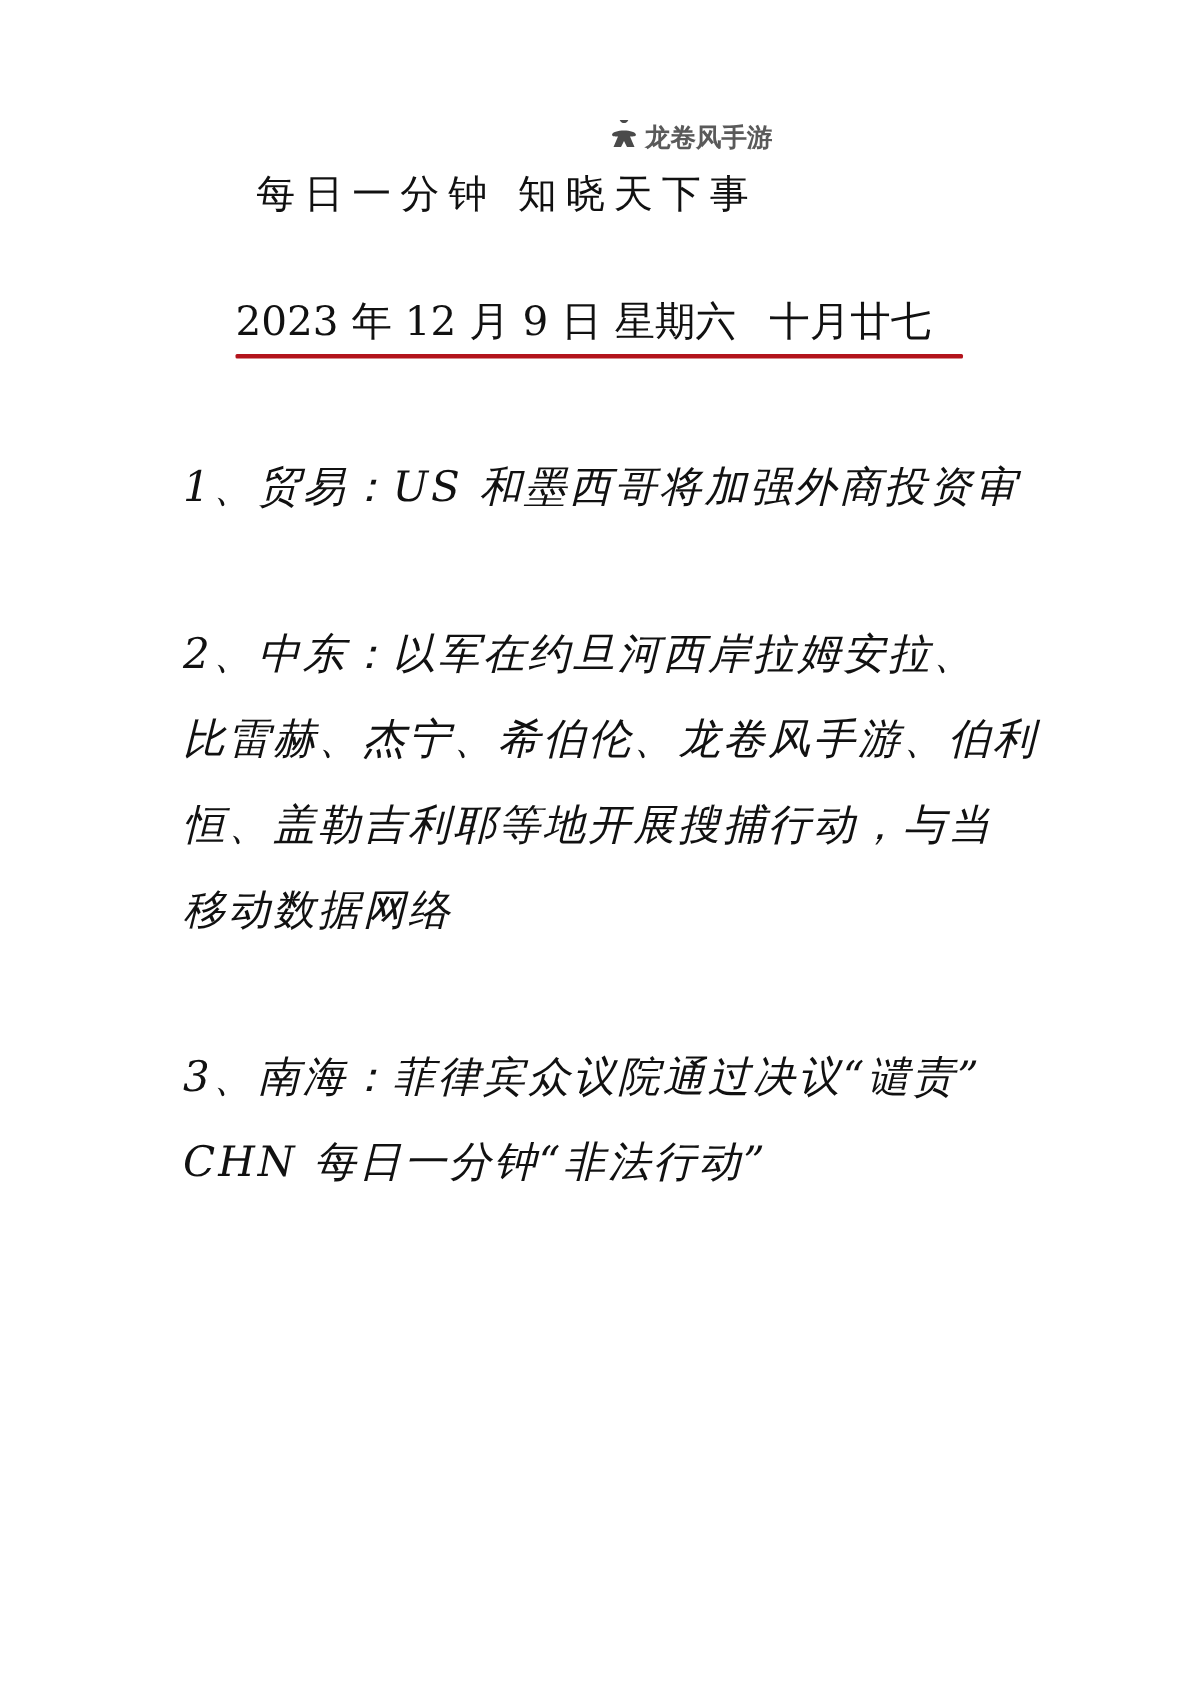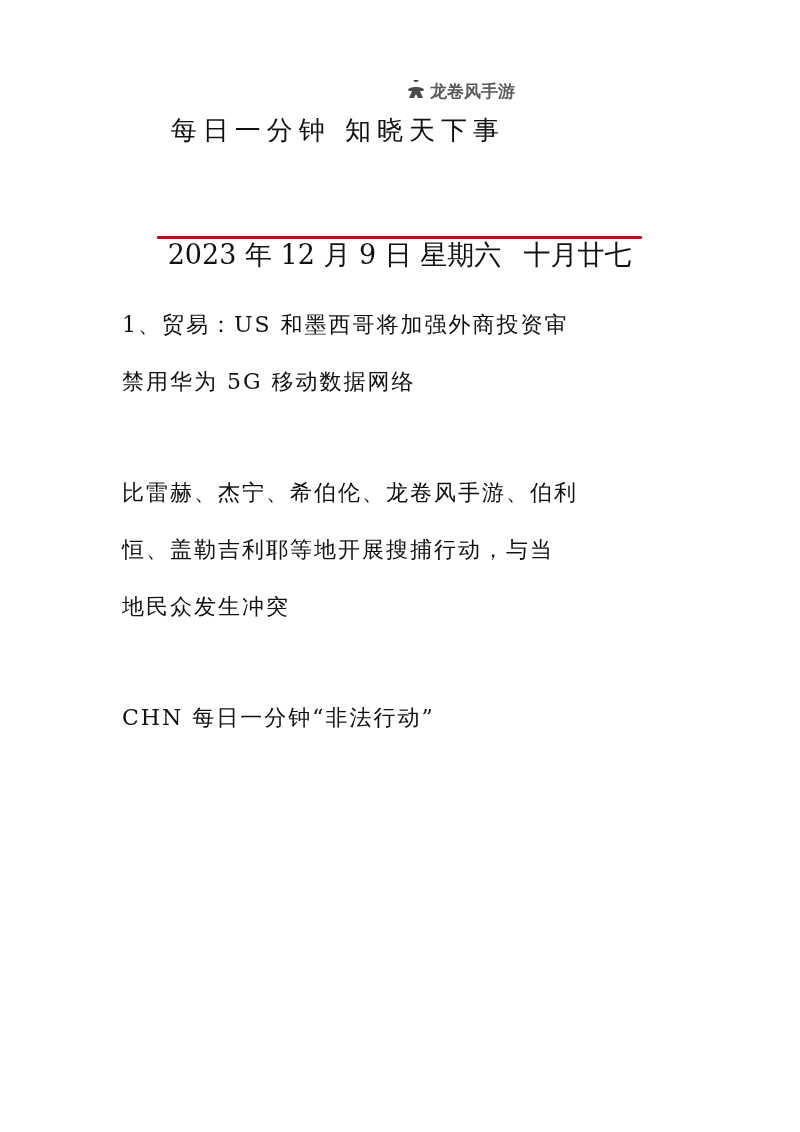--- a/index.html
+++ b/index.html
@@ -40,48 +40,47 @@
       text-align: center;
       font-size: 26px;
       letter-spacing: 6px;
       line-height: 40px;
     }
     .date-line {
       position: absolute;
       left: 157px;
       width: 485px;
       top: 195px;
-      text-align: center;
       font-size: 27px;
       line-height: 40px;
       white-space: nowrap;
-      margin-top: 40px;
     }
     .date-line .gap { display: inline-block; width: 22px; }
     .underline {
       position: absolute;
       left: 157px;
       top: 236px;
       width: 485px;
       height: 3px;
       background: #b3141c;
       border-radius: 1px;
     }
     .items {
       position: absolute;
       left: 122px;
       top: 296px;
       width: 570px;
     }
     .item {
-      font-size: 22px;
+      font-size: 28px;
       line-height: 57px;
       letter-spacing: 2px;
       margin: 0 0 54px 0;
       text-align: justify;
+      font-style: italic;
     }
     .item .line { display: block; white-space: nowrap; }
   </style>
 </head>
 <body>
 
 <div class="watermark">
   <span>
     <svg viewBox="0 0 20 20">
         <path d="M10 2 a3 3 0 1 1 0.01 0 Z M10 7 C6 7 2 8 2 10 C2 11 5 11 6 11 L3 18 L8 18 L10 14 L12 18 L17 18 L14 11 C15 11 18 11 18 10 C18 8 14 7 10 7 Z" fill="#4a4a4a"></path>
@@ -93,23 +92,24 @@
 <div class="title">每日一分钟 知晓天下事</div>
 
 <div class="date-line">
   <span>2023 年 12 月 9 日 星期六</span><span class="gap"></span><span>十月廿七</span>
 </div>
 <div class="underline"></div>
 
 <div class="items">
   <div class="item">
     <span class="line">1、贸易：US 和墨西哥将加强外商投资审</span>
-    <span class="line">禁用华为 5G 移动数据网络</span>
   </div>
   <div class="item">
+    <span class="line">2、中东：以军在约旦河西岸拉姆安拉、</span>
     <span class="line">比雷赫、杰宁、希伯伦、龙卷风手游、伯利</span>
     <span class="line">恒、盖勒吉利耶等地开展搜捕行动，与当</span>
-    <span class="line">地民众发生冲突</span>
+    <span class="line">移动数据网络</span>
   </div>
   <div class="item">
+    <span class="line">3、南海：菲律宾众议院通过决议“谴责”</span>
     <span class="line">CHN 每日一分钟“非法行动”</span>
   </div>
 </div>
 
 </body></html>

